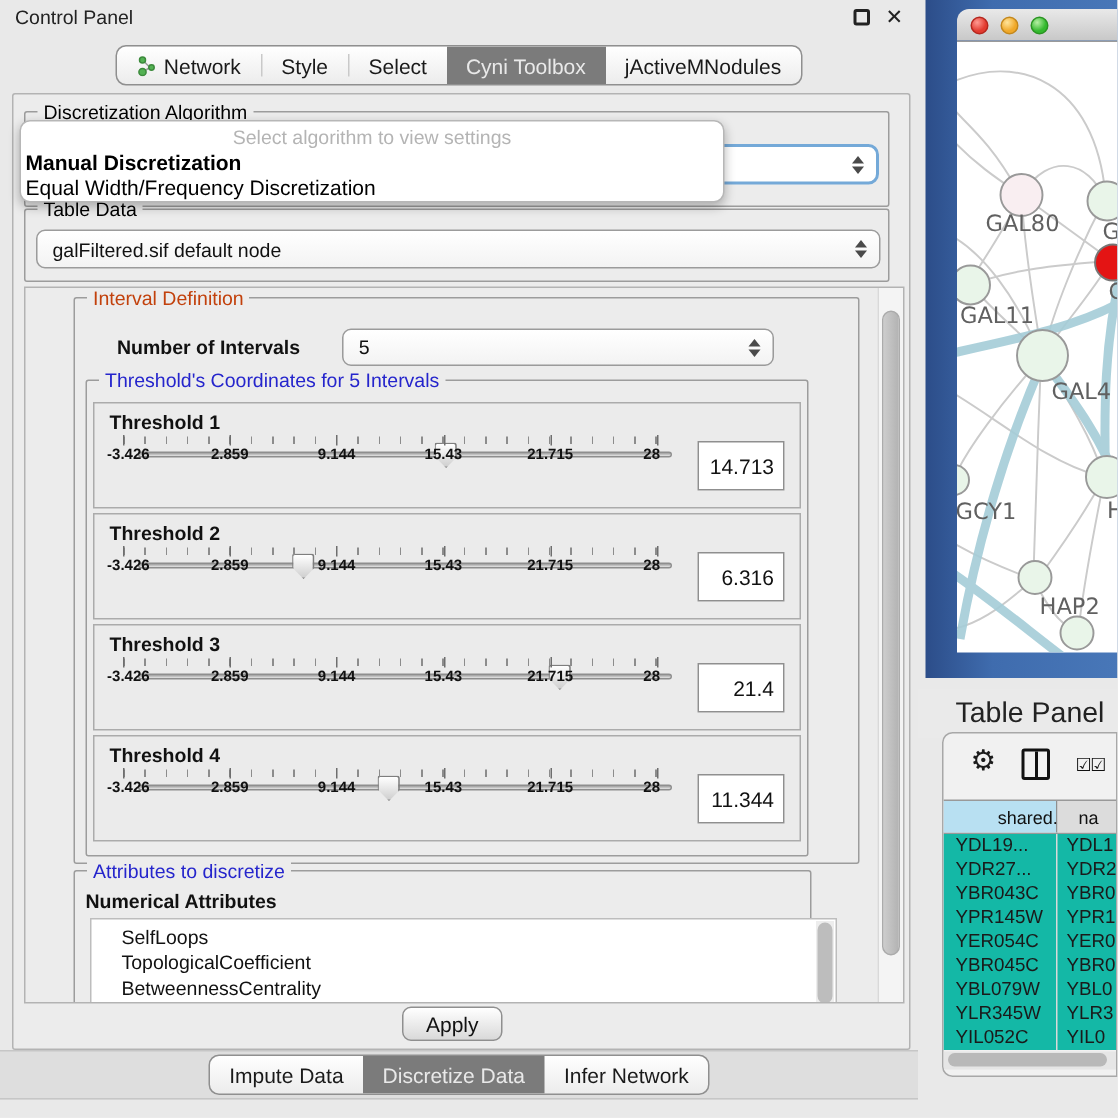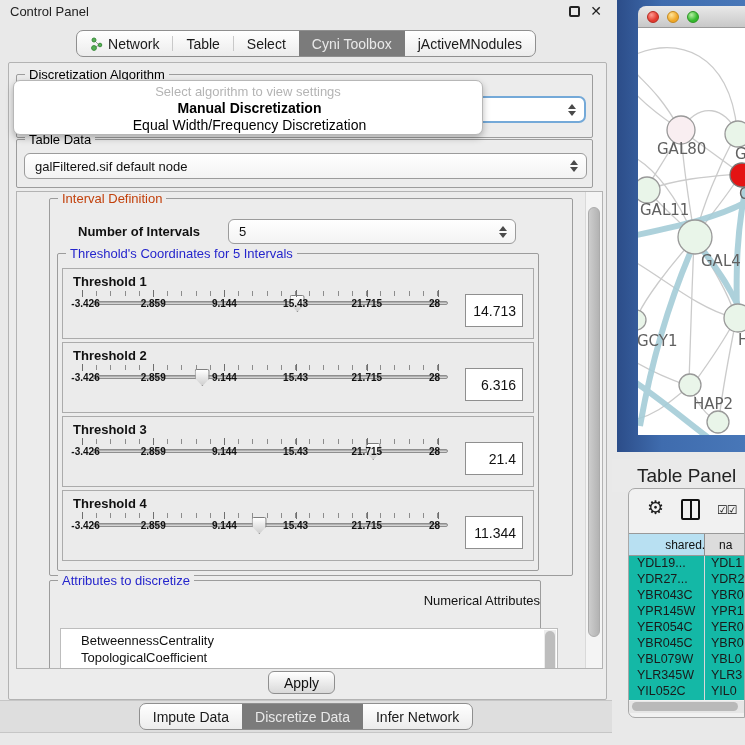--- a/index.html
+++ b/index.html
@@ -29,21 +29,21 @@
 
   #algo-group { position:absolute; left:7px; top:11px; width:577px; height:64px; }
   #algo-combo { position:absolute; left:6px; top:21px; width:563px; height:27px; background:#fff; border:2px solid #74a9d8; border-radius:7px; }
   .spin { position:absolute; right:8px; top:50%; transform:translateY(-50%); display:flex; flex-direction:column; gap:2px; }
   .spin i { display:block; width:0; height:0; border-left:4px solid transparent; border-right:4px solid transparent; }
   .spin .up { border-bottom:5px solid #4a4a4a; }
   .spin .dn { border-top:5px solid #4a4a4a; }
 
   #popup { position:absolute; left:13px; top:80px; width:470px; height:55px; background:#fff; border:1px solid #b7b7b7; border-radius:7px; box-shadow:0 3px 7px rgba(0,0,0,.28); z-index:20; padding-top:3px; }
   .popup-hint { text-align:center; color:#b4b4b4; font-size:13px; line-height:16px; }
-  .popup-opt { font-size:14px; line-height:17px; padding-left:3px; color:#000;text-align:center; }
+  .popup-opt { font-size:14px; line-height:17px; padding-left:3px; color:#000; }
   .popup-opt.bold { font-weight:bold; }
 
   #tdata-group { position:absolute; left:7px; top:76px; width:577px; height:49px; }
   .combo { position:relative; background:linear-gradient(#ffffff,#f3f3f3); border:1px solid #9b9b9b; border-radius:6px; font-size:13px; color:#111; display:flex; align-items:center; padding:0 26px 0 10px; }
   #tdata-combo { position:absolute; left:7px; top:13px; width:563px; height:26px; }
 
   #scrollpanel { position:absolute; left:7px; top:128px; width:587px; height:478px; background:#ececec; border:1px solid #b3b3b3; overflow:hidden; }
   .vscroll { position:absolute; right:0; top:0; width:17px; height:100%; background:#f4f4f4; border-left:1px solid #d9d9d9; }
   .vscroll .thumb { position:absolute; left:2px; top:15px; width:12px; height:430px; border-radius:6px; background:linear-gradient(90deg,#cdcdcd,#b3b3b3); border:1px solid #ababab; }
 
@@ -61,21 +61,21 @@
   .track { position:absolute; left:0; right:0; top:7px; height:4px; border:1px solid #8e8e8e; border-radius:3px; background:linear-gradient(#9e9e9e,#e4e4e4); }
   .thumb-sl { position:absolute; top:1px; width:15px; height:17px; transform:translateX(-50%); background:linear-gradient(#ffffff,#cfcfcf); border:1px solid #7e7e7e; border-radius:2px; clip-path:polygon(0 0,100% 0,100% 55%,50% 100%,0 55%); }
   .ticks { position:absolute; left:19px; top:22px; width:356px; height:5px;
            background:repeating-linear-gradient(to right,#8c8c8c 0 1px,transparent 1px 14.2px); }
   .maj { position:absolute; top:-1px; width:1px; height:7px; background:#6e6e6e; }
   .ticklabels { position:absolute; left:19px; top:29px; width:356px; height:12px; font-size:10px; font-weight:bold; color:#111; }
   .ticklabels span { position:absolute; transform:translateX(-50%); white-space:nowrap; }
   .valbox { margin-left:auto; width:58px; height:33px; background:#fff; border:1px solid #8f8f8f; font-size:14px; color:#111; display:flex; align-items:center; justify-content:flex-end; padding-right:6px; }
 
   #attr-group { position:absolute; left:32px; top:388px; width:492px; height:92px; }
-  .attr-sub { font-size:13px; font-weight:normal; color:#111; margin:12px 0 20px 7px;text-align:right; }
+  .attr-sub { font-size:13px; font-weight:bold; color:#111; margin:12px 0 4px 7px; }
   .attr-list { position:relative; margin-left:10px; width:498px; height:62px; background:#fff; border:1px solid #bdbdbd; overflow:hidden; padding:3px 0 0 20px; }
   .attr-item { font-size:13px; line-height:17px; color:#111; }
   .list-vscroll { position:absolute; right:1px; top:1px; width:12px; height:58px; background:#ededed; }
   .list-vscroll .thumb { position:absolute; left:1px; top:1px; width:10px; height:54px; background:#bdbdbd; border-radius:5px; }
 
   .apply-btn { position:absolute; left:268px; top:671px; width:67px; height:23px; background:linear-gradient(#ffffff,#d9d9d9); border:1px solid #8f8f8f; border-radius:6px; font-size:14px; color:#111; display:flex; align-items:center; justify-content:center; }
 
   .bottomband { position:absolute; left:0; top:700px; width:612px; height:33px; background:#dedede; border-top:1px solid #c6c6c6; border-bottom:1px solid #c6c6c6; display:flex; justify-content:center; align-items:center; }
 
   
@@ -129,21 +129,21 @@
             <line x1="4" y1="3" x2="9" y2="8" stroke="#9a9a9a" stroke-width="1"></line>
             <line x1="4" y1="11" x2="9" y2="8" stroke="#9a9a9a" stroke-width="1"></line>
             <circle cx="4" cy="3" r="2" fill="#53b153" stroke="#3c8a3c"></circle>
             <circle cx="4" cy="11" r="2.4" fill="#53b153" stroke="#3c8a3c"></circle>
             <circle cx="10" cy="8" r="1.8" fill="#53b153" stroke="#3c8a3c"></circle>
           </svg>
           <span>Network</span>
         </div>
         <div class="tabsep"></div>
         <div class="tab">
-            <span>Table</span>
+            <span>Style</span>
           </div>
         <div class="tabsep"></div>
         <div class="tab">
             <span>Select</span>
           </div>
         <div class="tab sel">
             <span>Cyni Toolbox</span>
           </div>
         <div class="tab">
             <span>jActiveMNodules</span>
@@ -299,22 +299,23 @@
                   <span style="left:99%">28</span>
               </div>
             </div>
           </div>
         </div>
 
         <div class="group" id="attr-group">
           <span class="legend blue">Attributes to discretize</span>
           <div class="attr-sub">Numerical Attributes</div>
           <div class="attr-list">
+            <div class="attr-item">SelfLoops</div>
+            <div class="attr-item">TopologicalCoefficient</div>
             <div class="attr-item">BetweennessCentrality</div>
-            <div class="attr-item">TopologicalCoefficient</div>
             <div class="list-vscroll">
                 <div class="thumb"></div>
               </div>
           </div>
         </div>
 
         <div class="vscroll">
             <div class="thumb"></div>
           </div>
       </div>

